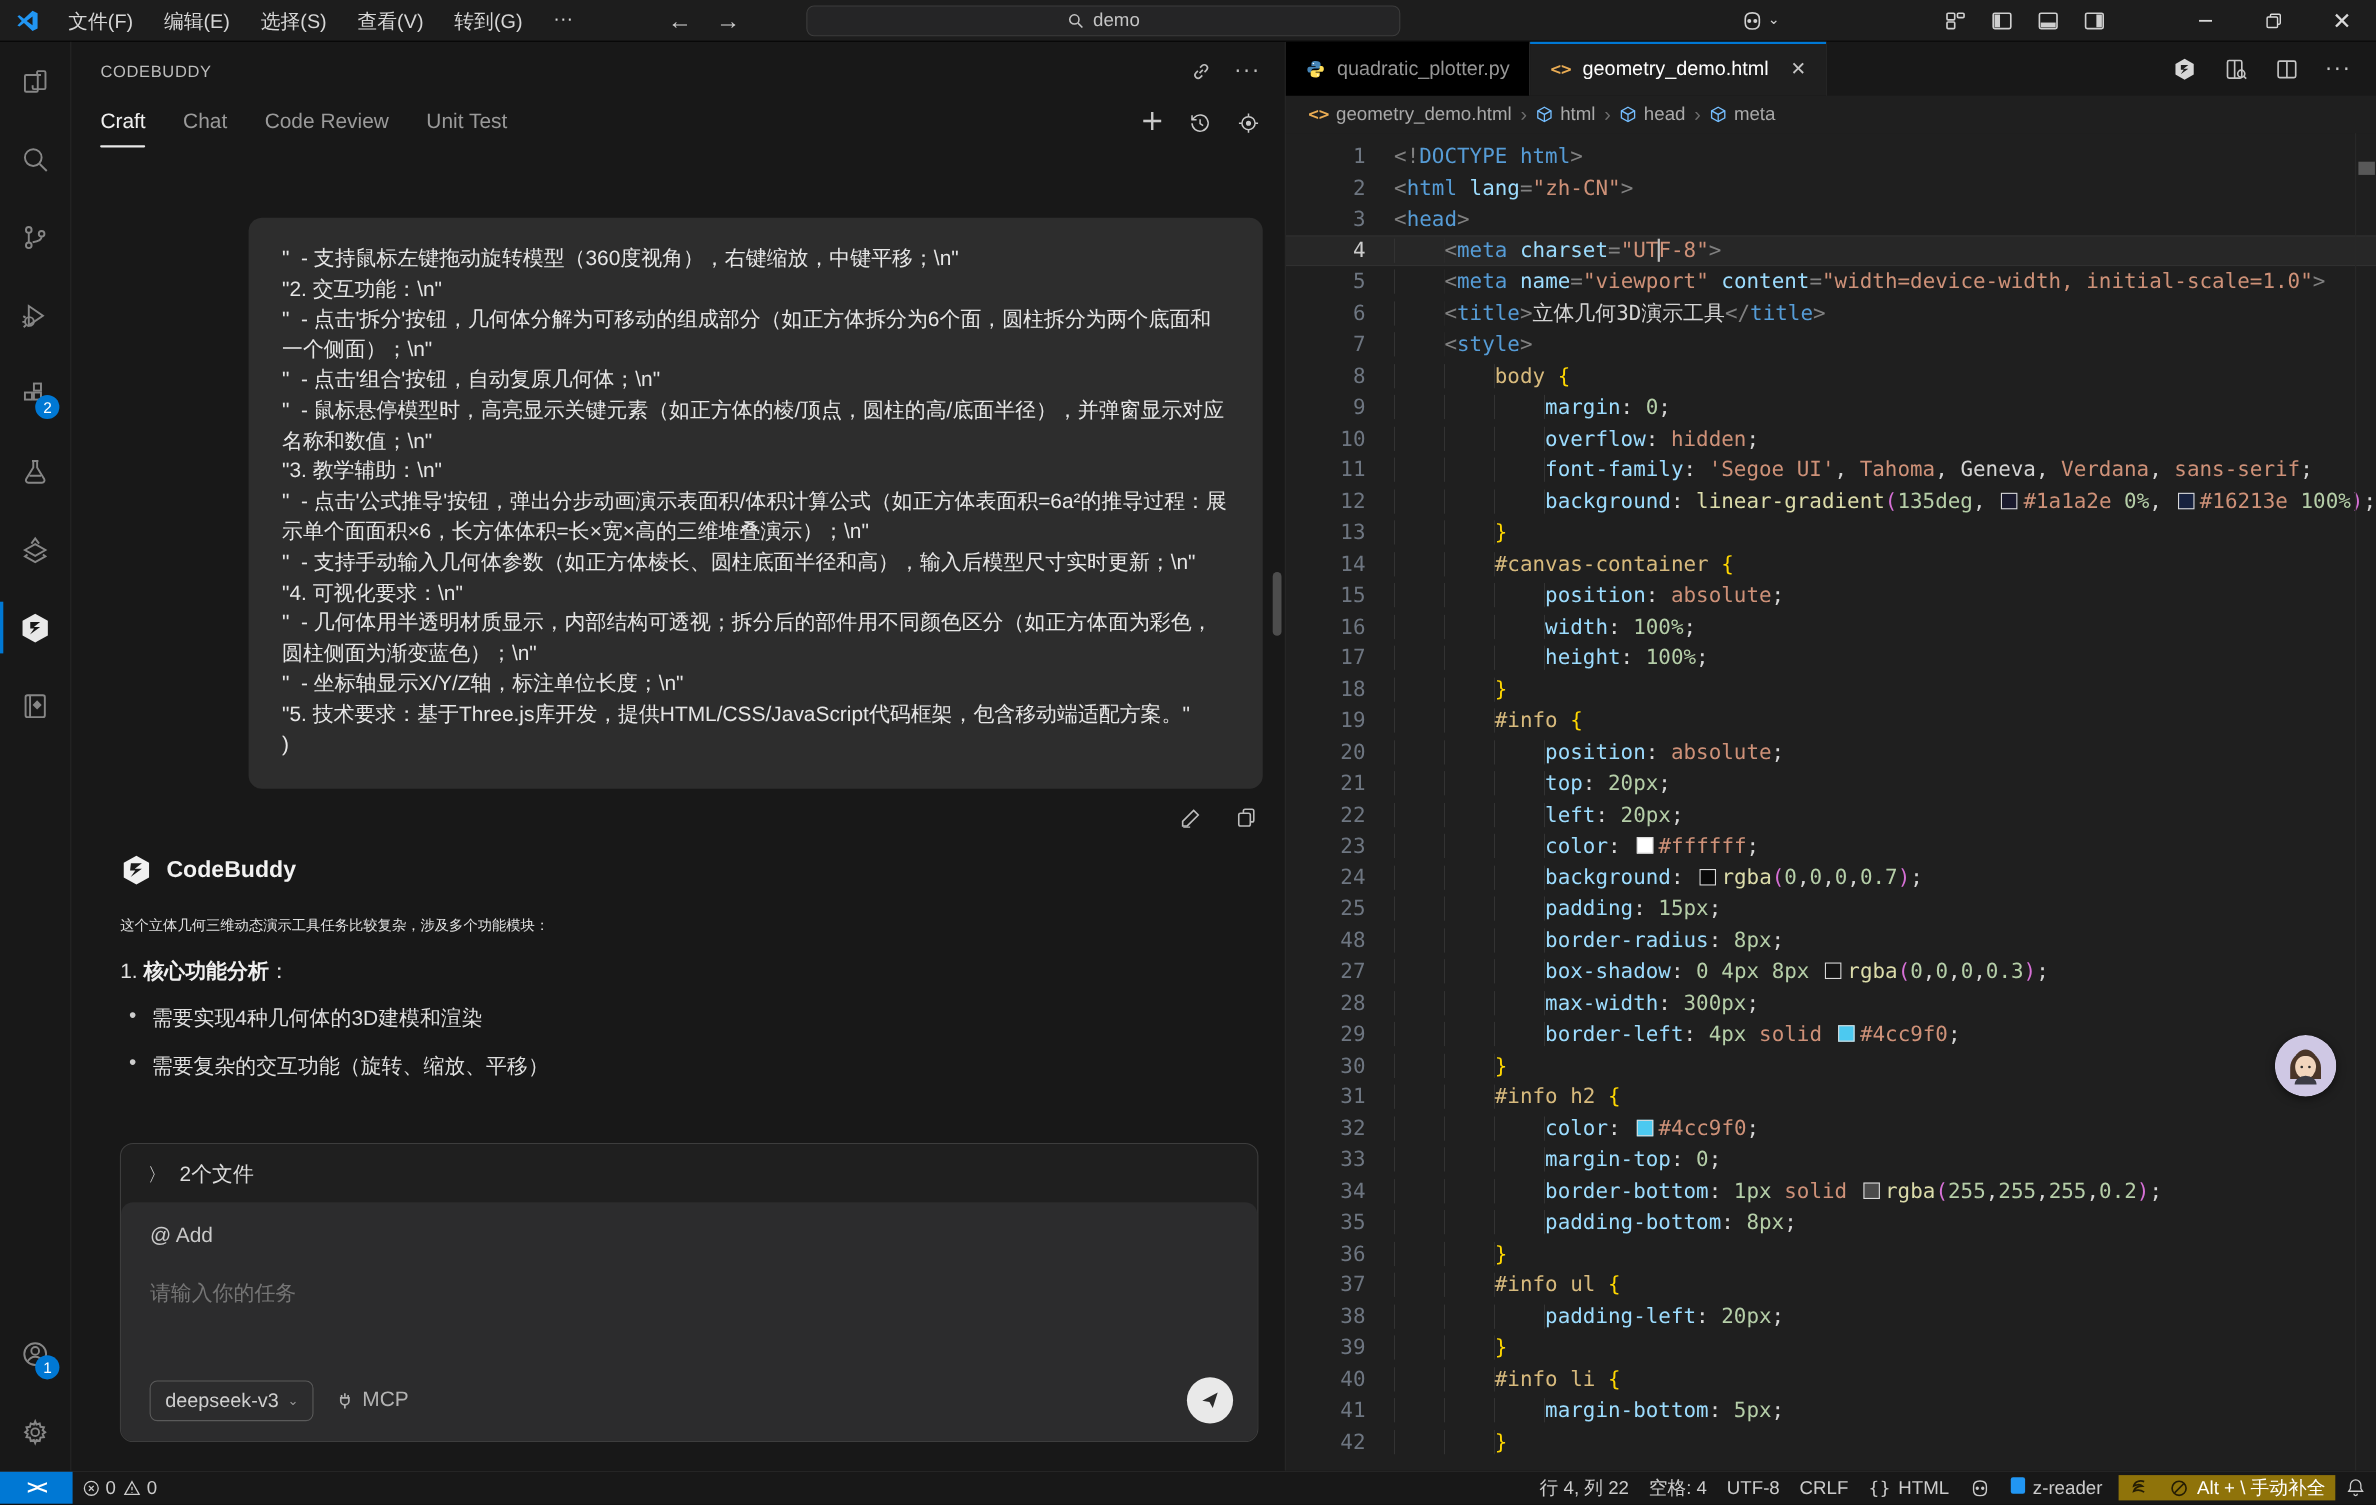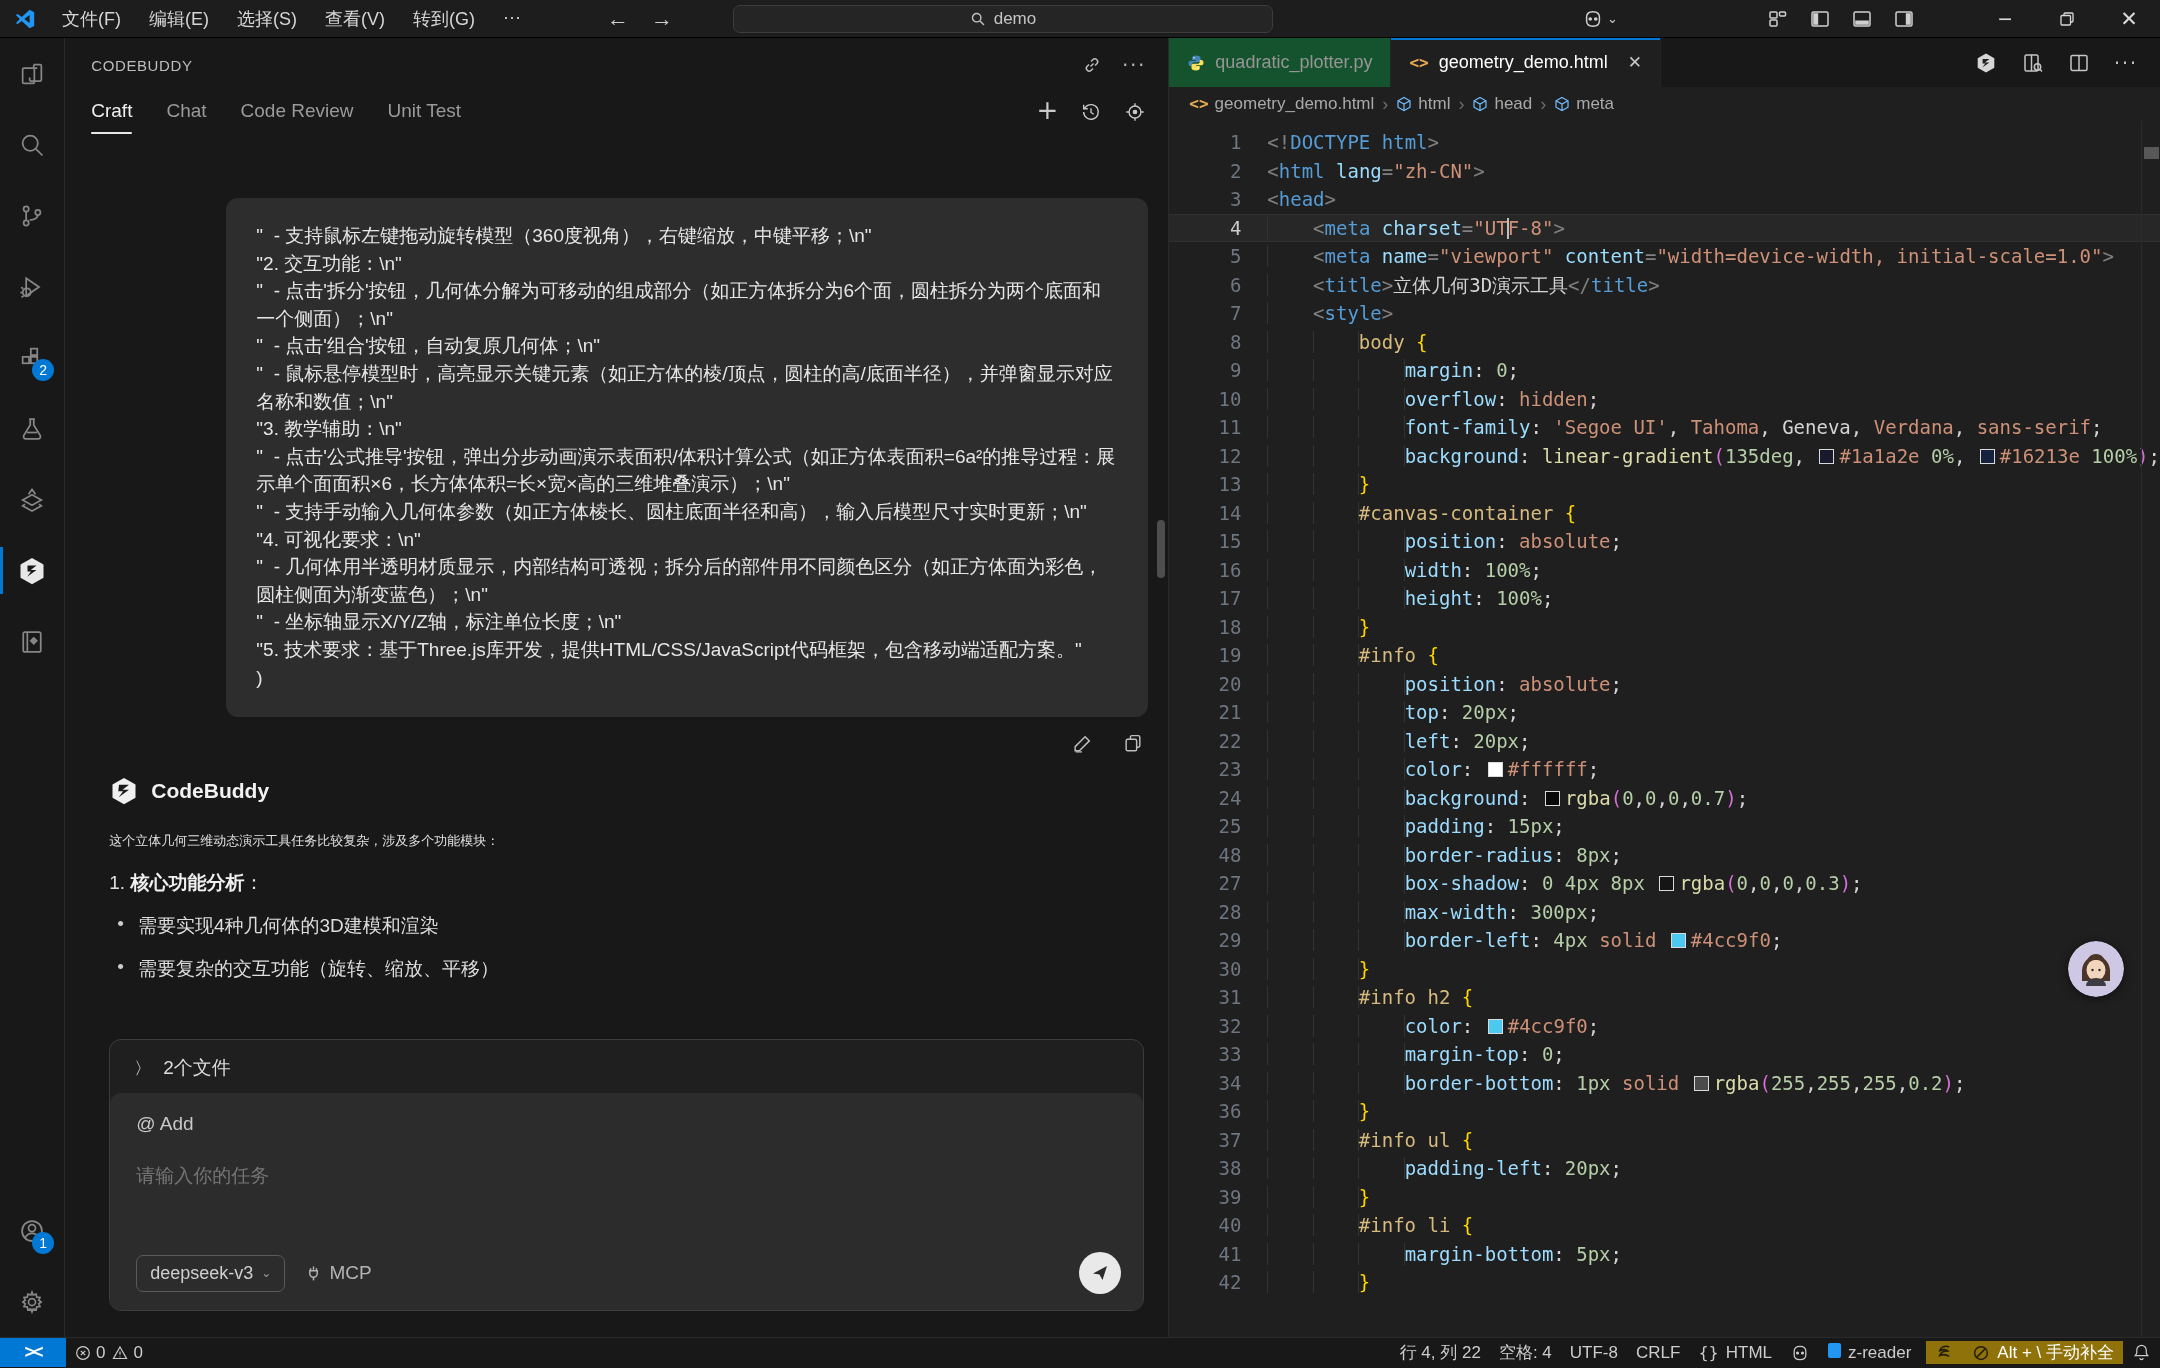--- a/index.html
+++ b/index.html
@@ -76,21 +76,21 @@
   .model-select { display:flex; align-items:center; gap:8px; border:1px solid #5a5a5a; border-radius:7px;
     padding:7px 13px; color:#cfcfcf; font-size:18px; background:#2c2c2d; }
   .mcp { display:flex; align-items:center; gap:7px; margin-left:20px; color:#b3b3b3; font-size:19px; }
   .send-btn { margin-left:auto; width:42px; height:42px; border-radius:50%; background:#e9e9e9;
     display:flex; align-items:center; justify-content:center; }
 
   
   .editor { flex:1; display:flex; flex-direction:column; background:#1f1f1f; position:relative; }
   .tabbar { height:49px; background:#181818; display:flex; align-items:stretch; }
   .tab { display:flex; align-items:center; gap:10px; padding:0 18px; font-size:18px; color:#969696;
-    background:#14532d; border-right:1px solid #252525; position:relative; }
+    background:#000000; border-right:1px solid #252525; position:relative; }
   .tab.active { background:#1f1f1f; color:#ffffff; }
   .tab.active::before { content:""; position:absolute; top:0; left:0; right:0; height:2px; background:#0078d4; }
   .tab .closex { margin-left:10px; color:#c5c5c5; font-size:17px; }
   .tab-actions { margin-left:auto; display:flex; align-items:center; gap:24px; padding-right:22px; color:#c5c5c5; }
   .breadcrumbs { height:34px; display:flex; align-items:center; gap:8px; padding-left:20px; font-size:17px; color:#a9a9a9; background:#1f1f1f; }
   .bc-item { display:flex; align-items:center; gap:6px; }
   .bc-sep { color:#6e6e6e; font-size:18px; }
 
   .codearea { position:relative; flex:1; overflow:hidden; font-family:"DejaVu Sans Mono","Liberation Mono",monospace; font-size:19px; padding-top:7px; }
   .codeline { display:flex; height:28.5px; line-height:28.5px; white-space:pre; }
@@ -545,20 +545,21 @@
           <div class="codeline"><div class="gut">25</div><div class="ltext"><span class="ind">            </span><span class="tk-prop">padding</span><span class="tk-punct">: </span><span class="tk-num">15px</span><span class="tk-punct">;</span></div></div>
           <div class="codeline"><div class="gut">48</div><div class="ltext"><span class="ind">            </span><span class="tk-prop">border-radius</span><span class="tk-punct">: </span><span class="tk-num">8px</span><span class="tk-punct">;</span></div></div>
           <div class="codeline"><div class="gut">27</div><div class="ltext"><span class="ind">            </span><span class="tk-prop">box-shadow</span><span class="tk-punct">: </span><span class="tk-num">0</span><span class="tk-txt"> </span><span class="tk-num">4px</span><span class="tk-txt"> </span><span class="tk-num">8px</span><span class="tk-txt"> </span><span class="sw" style="background: rgba(0, 0, 0, 0.3);"></span><span class="tk-fn">rgba</span><span class="tk-paren">(</span><span class="tk-num">0</span><span class="tk-punct">,</span><span class="tk-num">0</span><span class="tk-punct">,</span><span class="tk-num">0</span><span class="tk-punct">,</span><span class="tk-num">0.3</span><span class="tk-paren">)</span><span class="tk-punct">;</span></div></div>
           <div class="codeline"><div class="gut">28</div><div class="ltext"><span class="ind">            </span><span class="tk-prop">max-width</span><span class="tk-punct">: </span><span class="tk-num">300px</span><span class="tk-punct">;</span></div></div>
           <div class="codeline"><div class="gut">29</div><div class="ltext"><span class="ind">            </span><span class="tk-prop">border-left</span><span class="tk-punct">: </span><span class="tk-num">4px</span><span class="tk-txt"> </span><span class="tk-val">solid</span><span class="tk-txt"> </span><span class="sw" style="background: rgb(76, 201, 240);"></span><span class="tk-str">#4cc9f0</span><span class="tk-punct">;</span></div></div>
           <div class="codeline"><div class="gut">30</div><div class="ltext"><span class="ind">        </span><span class="tk-brace">}</span></div></div>
           <div class="codeline"><div class="gut">31</div><div class="ltext"><span class="ind">        </span><span class="tk-sel">#info h2</span><span class="tk-txt"> </span><span class="tk-brace">{</span></div></div>
           <div class="codeline"><div class="gut">32</div><div class="ltext"><span class="ind">            </span><span class="tk-prop">color</span><span class="tk-punct">: </span><span class="sw" style="background: rgb(76, 201, 240);"></span><span class="tk-str">#4cc9f0</span><span class="tk-punct">;</span></div></div>
           <div class="codeline"><div class="gut">33</div><div class="ltext"><span class="ind">            </span><span class="tk-prop">margin-top</span><span class="tk-punct">: </span><span class="tk-num">0</span><span class="tk-punct">;</span></div></div>
           <div class="codeline"><div class="gut">34</div><div class="ltext"><span class="ind">            </span><span class="tk-prop">border-bottom</span><span class="tk-punct">: </span><span class="tk-num">1px</span><span class="tk-txt"> </span><span class="tk-val">solid</span><span class="tk-txt"> </span><span class="sw" style="background: rgba(255, 255, 255, 0.2);"></span><span class="tk-fn">rgba</span><span class="tk-paren">(</span><span class="tk-num">255</span><span class="tk-punct">,</span><span class="tk-num">255</span><span class="tk-punct">,</span><span class="tk-num">255</span><span class="tk-punct">,</span><span class="tk-num">0.2</span><span class="tk-paren">)</span><span class="tk-punct">;</span></div></div>
+          <div class="codeline"><div class="gut">35</div><div class="ltext"><span class="ind">            </span><span class="tk-prop">padding-bottom</span><span class="tk-punct">: </span><span class="tk-num">8px</span><span class="tk-punct">;</span></div></div>
           <div class="codeline"><div class="gut">36</div><div class="ltext"><span class="ind">        </span><span class="tk-brace">}</span></div></div>
           <div class="codeline"><div class="gut">37</div><div class="ltext"><span class="ind">        </span><span class="tk-sel">#info ul</span><span class="tk-txt"> </span><span class="tk-brace">{</span></div></div>
           <div class="codeline"><div class="gut">38</div><div class="ltext"><span class="ind">            </span><span class="tk-prop">padding-left</span><span class="tk-punct">: </span><span class="tk-num">20px</span><span class="tk-punct">;</span></div></div>
           <div class="codeline"><div class="gut">39</div><div class="ltext"><span class="ind">        </span><span class="tk-brace">}</span></div></div>
           <div class="codeline"><div class="gut">40</div><div class="ltext"><span class="ind">        </span><span class="tk-sel">#info li</span><span class="tk-txt"> </span><span class="tk-brace">{</span></div></div>
           <div class="codeline"><div class="gut">41</div><div class="ltext"><span class="ind">            </span><span class="tk-prop">margin-bottom</span><span class="tk-punct">: </span><span class="tk-num">5px</span><span class="tk-punct">;</span></div></div>
           <div class="codeline"><div class="gut">42</div><div class="ltext"><span class="ind">        </span><span class="tk-brace">}</span></div></div>
         </div>
       <div class="avatar">
         <svg width="56" height="56" viewBox="0 0 56 56">

